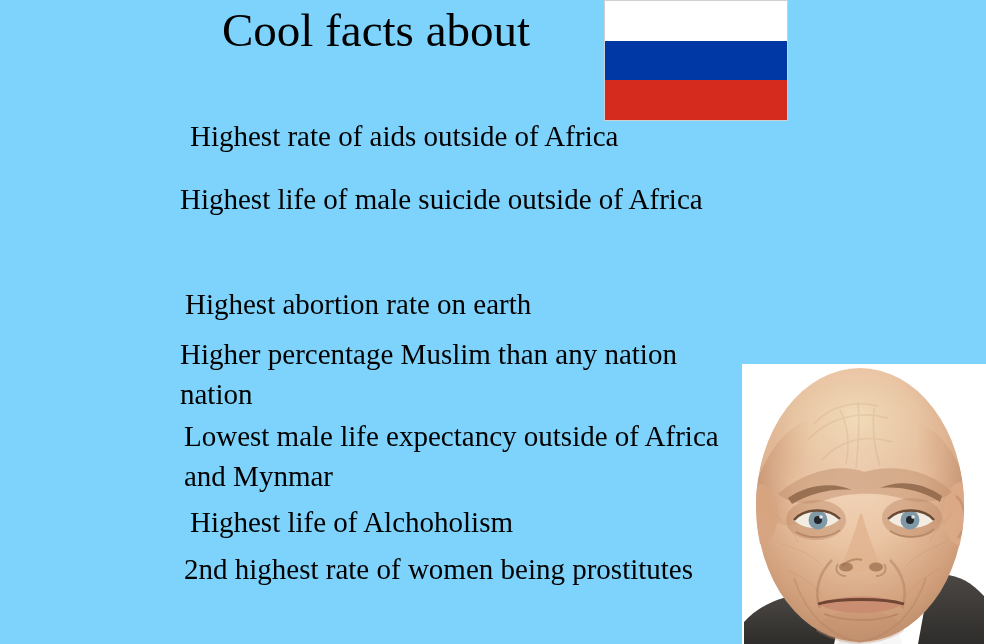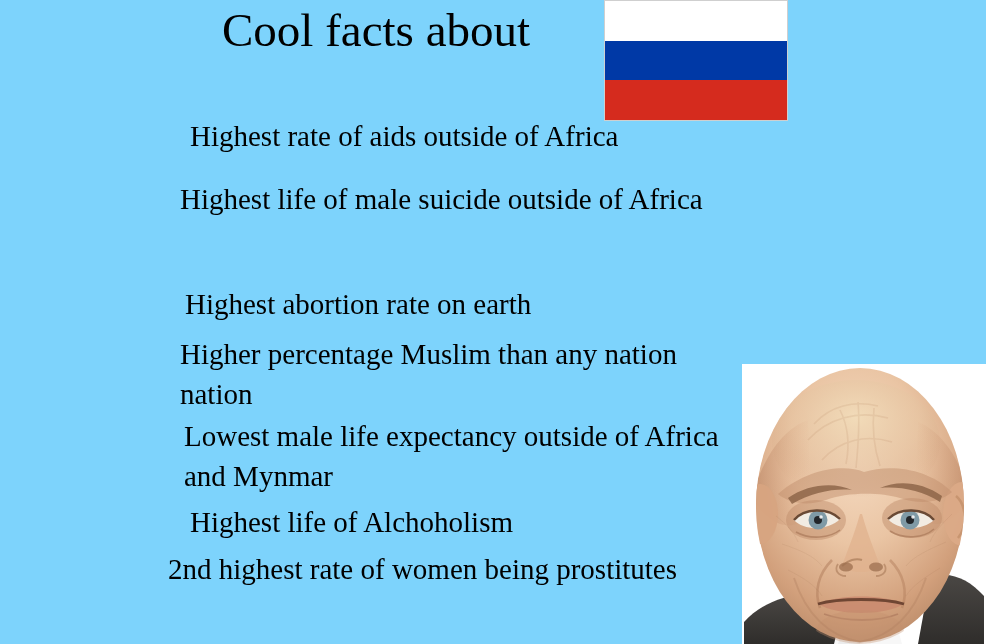--- a/index.html
+++ b/index.html
@@ -59,21 +59,21 @@
     white-space: pre-wrap;
     color: #000000;
   }
 
   .fact.f0 { left: 190px; top: 116px; width: 560px; }
   .fact.f1 { left: 180px; top: 179px; width: 560px; }
   .fact.f2 { left: 185px; top: 284px; width: 560px; }
   .fact.f3 { left: 180px; top: 334px; width: 560px; }
   .fact.f4 { left: 184px; top: 416px; width: 575px; }
   .fact.f5 { left: 190px; top: 502px; width: 560px; }
-  .fact.f6 { left: 168px; top: 549px; width: 560px; }
+  .fact.f6 { left: 184px; top: 549px; width: 560px; }
 
   
   #portrait {
     position: absolute;
     left: 742px;
     top: 364px;
     width: 244px;
     height: 280px;
     overflow: hidden;
     background: #ffffff;

